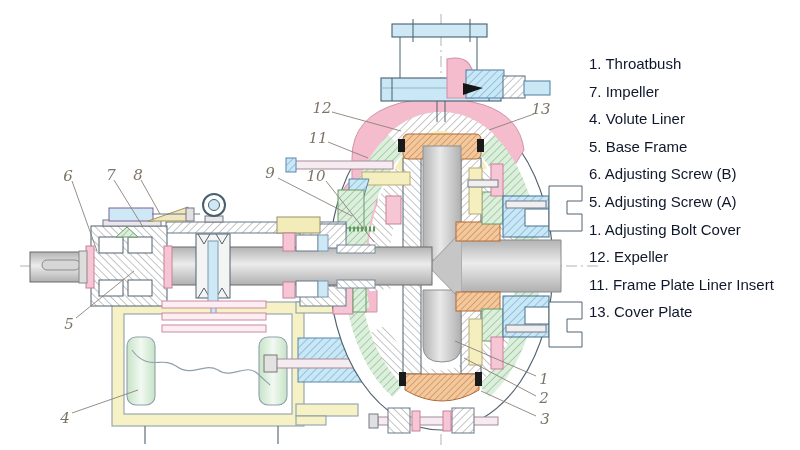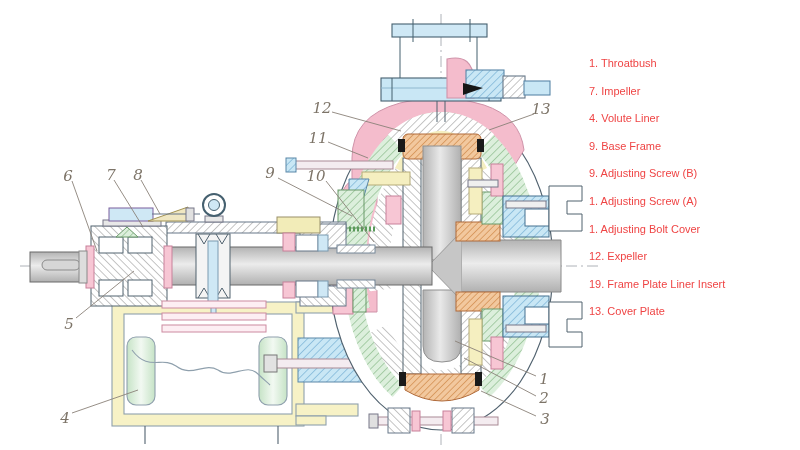--- a/index.html
+++ b/index.html
@@ -1,20 +1,20 @@
 <!DOCTYPE html>
 <html><head>
 <meta charset="utf-8">
 <style>
   html,body{margin:0;padding:0;background:#fff;}
   .stage{position:relative;width:800px;height:450px;background:#ffffff;overflow:hidden;
          font-family:"Liberation Sans", sans-serif;}
   .stage svg{position:absolute;left:0;top:0;}
   .legend{position:absolute;left:589px;top:50px;width:208px;}
-  .legend .li{height:27.6px;line-height:27.6px;font-size:11px;color:#ef4444;
+  .legend .li{height:27.6px;line-height:27.6px;font-size:15px;color:#0f172a;
               white-space:nowrap;}
   .callout-text{font-family:"DejaVu Serif", serif;font-style:italic;font-size:15px;fill:#7d7468;}
 </style>
 </head>
 <body>
 
 <div class="stage">
 
 <svg width="800" height="450" viewBox="0 0 800 450">
   <defs>
@@ -258,22 +258,22 @@
     <text class="callout-text" x="318" y="143">11</text>
     <text class="callout-text" x="322" y="113">12</text>
     <text class="callout-text" x="541" y="114">13</text>
   </g>
 </svg>
 
   <div class="legend">
     <div class="li">1. Throatbush</div>
     <div class="li">7. Impeller</div>
     <div class="li">4. Volute Liner</div>
-    <div class="li">9. Base Frame</div>
-    <div class="li">9. Adjusting Screw (B)</div>
-    <div class="li">1. Adjusting Screw (A)</div>
+    <div class="li">5. Base Frame</div>
+    <div class="li">6. Adjusting Screw (B)</div>
+    <div class="li">5. Adjusting Screw (A)</div>
     <div class="li">1. Adjusting Bolt Cover</div>
     <div class="li">12. Expeller</div>
-    <div class="li">19. Frame Plate Liner Insert</div>
+    <div class="li">11. Frame Plate Liner Insert</div>
     <div class="li">13. Cover Plate</div>
   </div>
 
 </div>
 
 </body></html>

